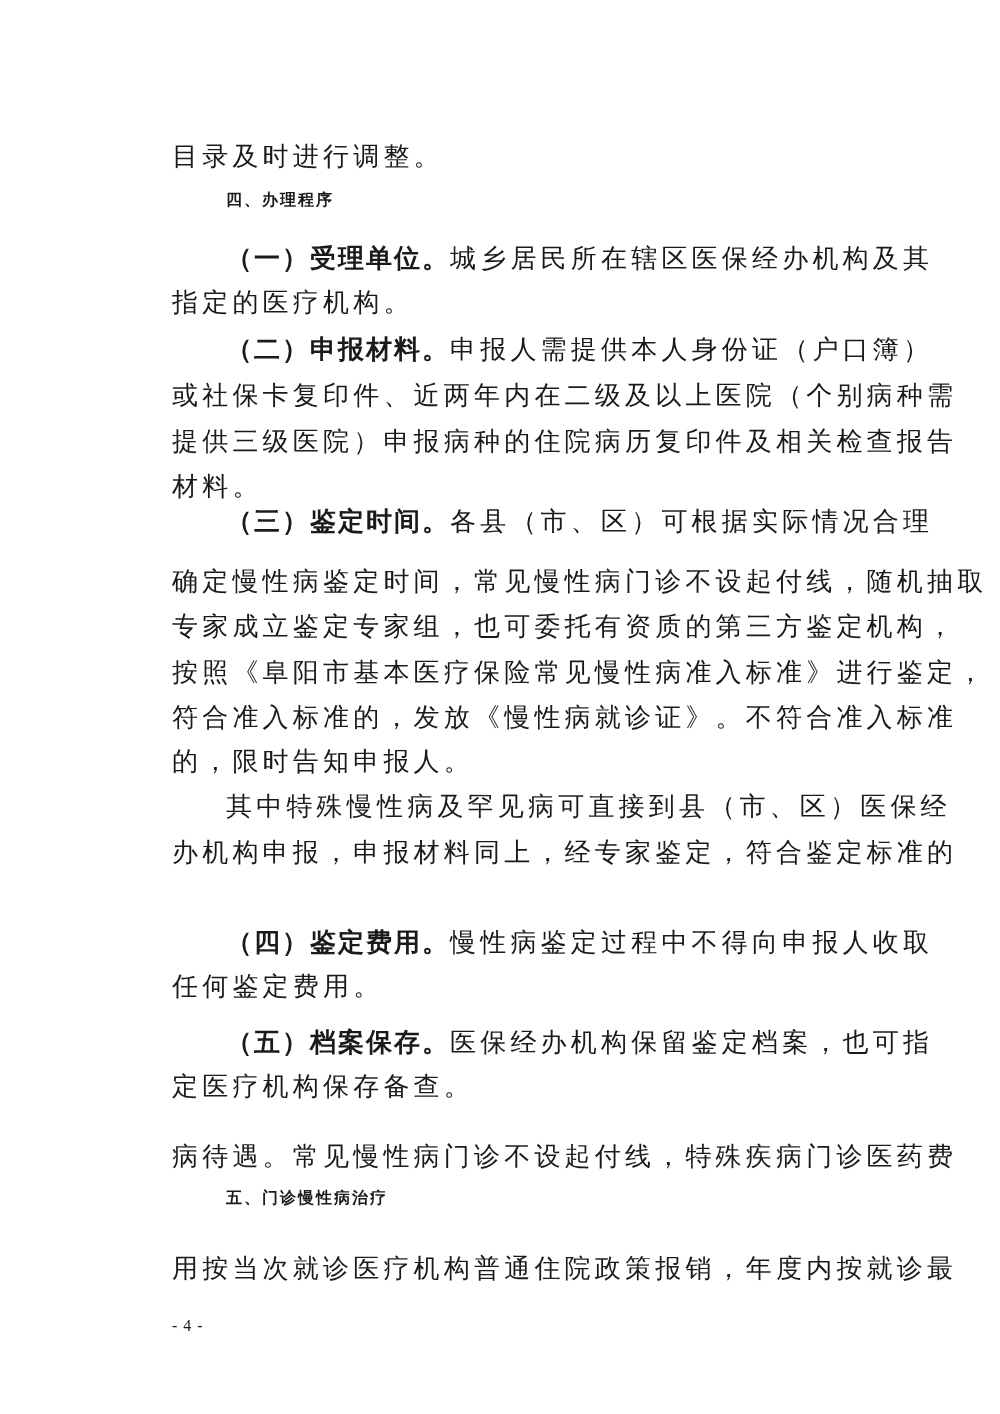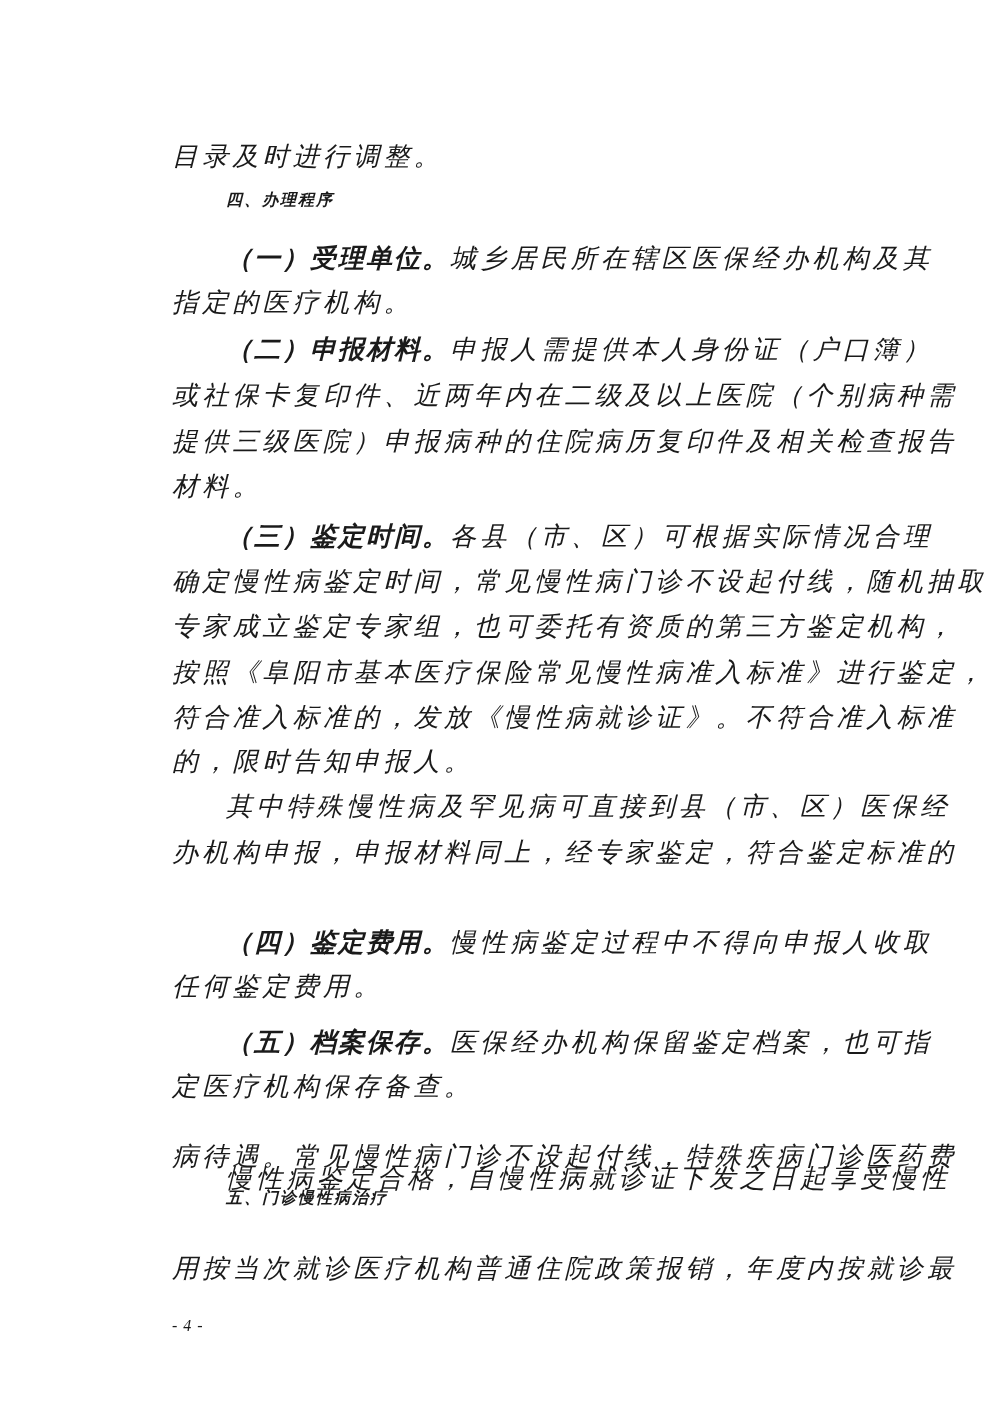--- a/index.html
+++ b/index.html
@@ -13,21 +13,20 @@
       position: relative;
       overflow: hidden;
       color: #1a1a1a;
       font-family: "DejaVu Sans", "Liberation Sans", sans-serif;
     }
     .page {
       position: absolute;
       left: 0; top: 0;
       width: 808px;
       height: 1414px;
-      font-style: italic;
     }
     .line {
       position: absolute;
       left: 172px;
       width: 690px;
       height: 40px;
       font-size: 26px;
       line-height: 40px;
       white-space: nowrap;
       letter-spacing: 4.2px;
@@ -80,21 +79,21 @@
   <div class="line" style="top:375px">
     <span>或社保卡复印件、近两年内在二级及以上医院（个别病种需</span>
   </div>
   <div class="line" style="top:421px">
     <span>提供三级医院）申报病种的住院病历复印件及相关检查报告</span>
   </div>
   <div class="line short" style="top:466px">
     <span>材料。</span>
   </div>
 
-  <div class="line indent" style="top:516px">
+  <div class="line indent" style="top:501px">
     <span class="bold">（三）鉴定时间。</span><span>各县（市、区）可根据实际情况合理</span>
   </div>
   <div class="line" style="top:561px">
     <span>确定慢性病鉴定时间，常见慢性病门诊不设起付线，随机抽取</span>
   </div>
   <div class="line" style="top:606px">
     <span>专家成立鉴定专家组，也可委托有资质的第三方鉴定机构，</span>
   </div>
   <div class="line" style="top:652px">
     <span>按照《阜阳市基本医疗保险常见慢性病准入标准》进行鉴定，</span>
@@ -122,23 +121,20 @@
 
   <div class="line indent" style="top:1022px">
     <span class="bold">（五）档案保存。</span><span>医保经办机构保留鉴定档案，也可指</span>
   </div>
   <div class="line short" style="top:1066px">
     <span>定医疗机构保存备查。</span>
   </div>
 
   <div class="heading" style="top:1178px">五、门诊慢性病治疗</div>
 
-  <div class="line indent" style="top:1158px">
-    <span>慢性病鉴定合格，自慢性病就诊证下发之日起享受慢性</span>
-  </div>
   <div class="line" style="top:1136px">
     <span>病待遇。常见慢性病门诊不设起付线，特殊疾病门诊医药费</span>
   </div>
   <div class="line" style="top:1248px">
     <span>用按当次就诊医疗机构普通住院政策报销，年度内按就诊最</span>
   </div>
 
   <div class="page-number">- 4 -</div>
 </div>
 

